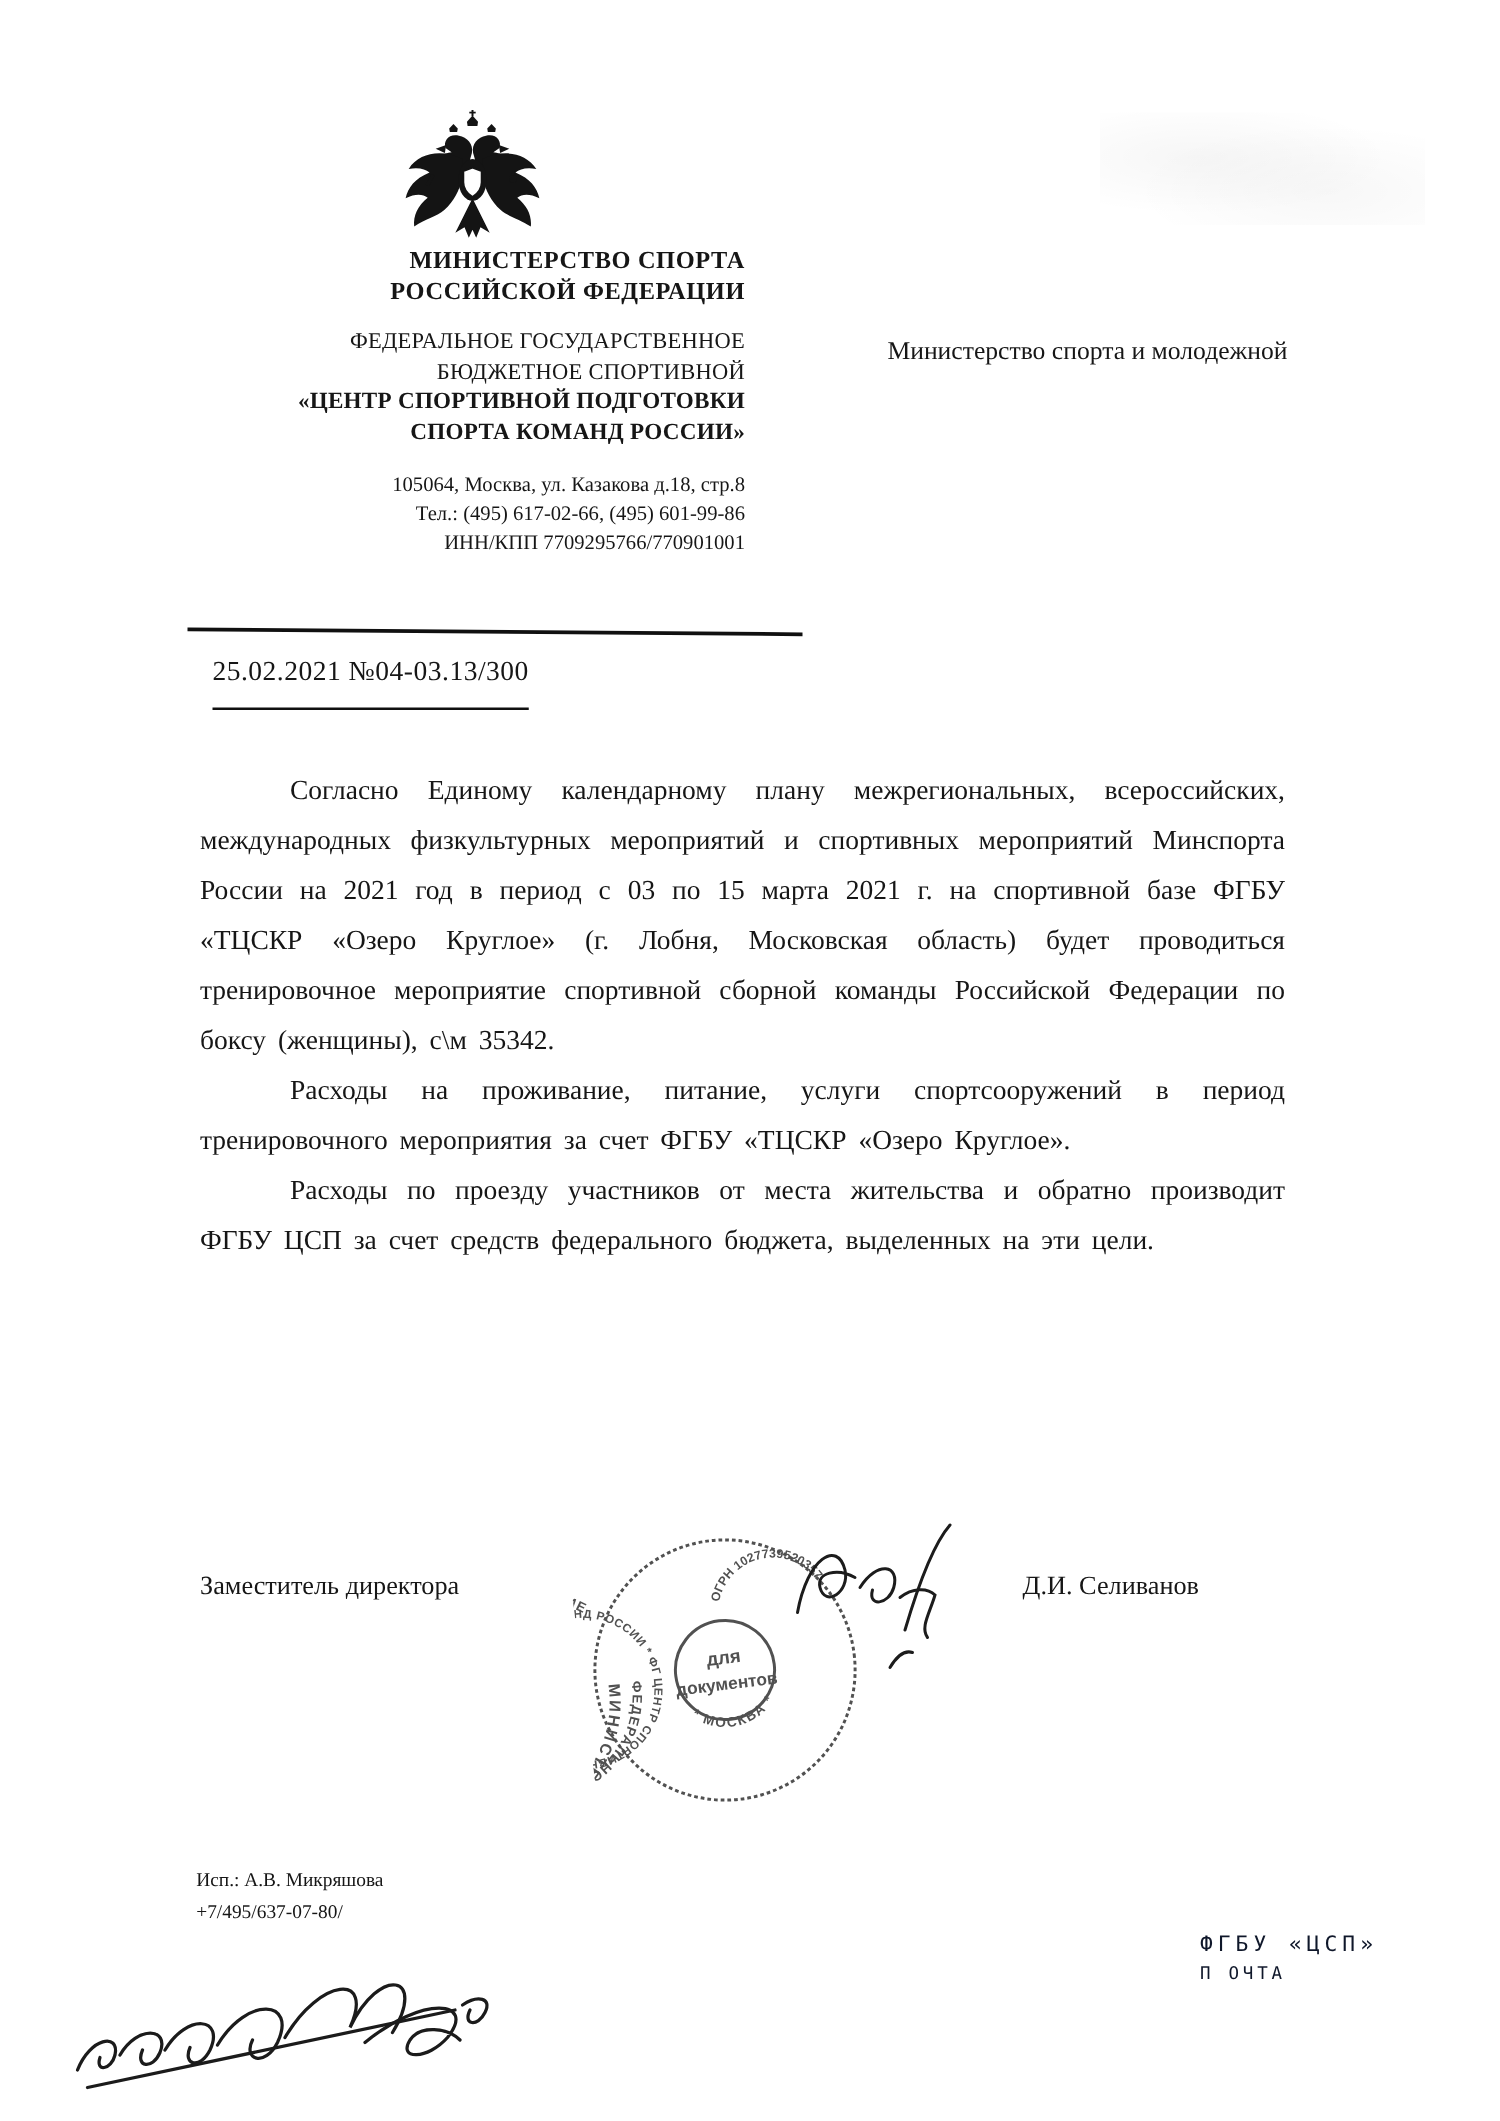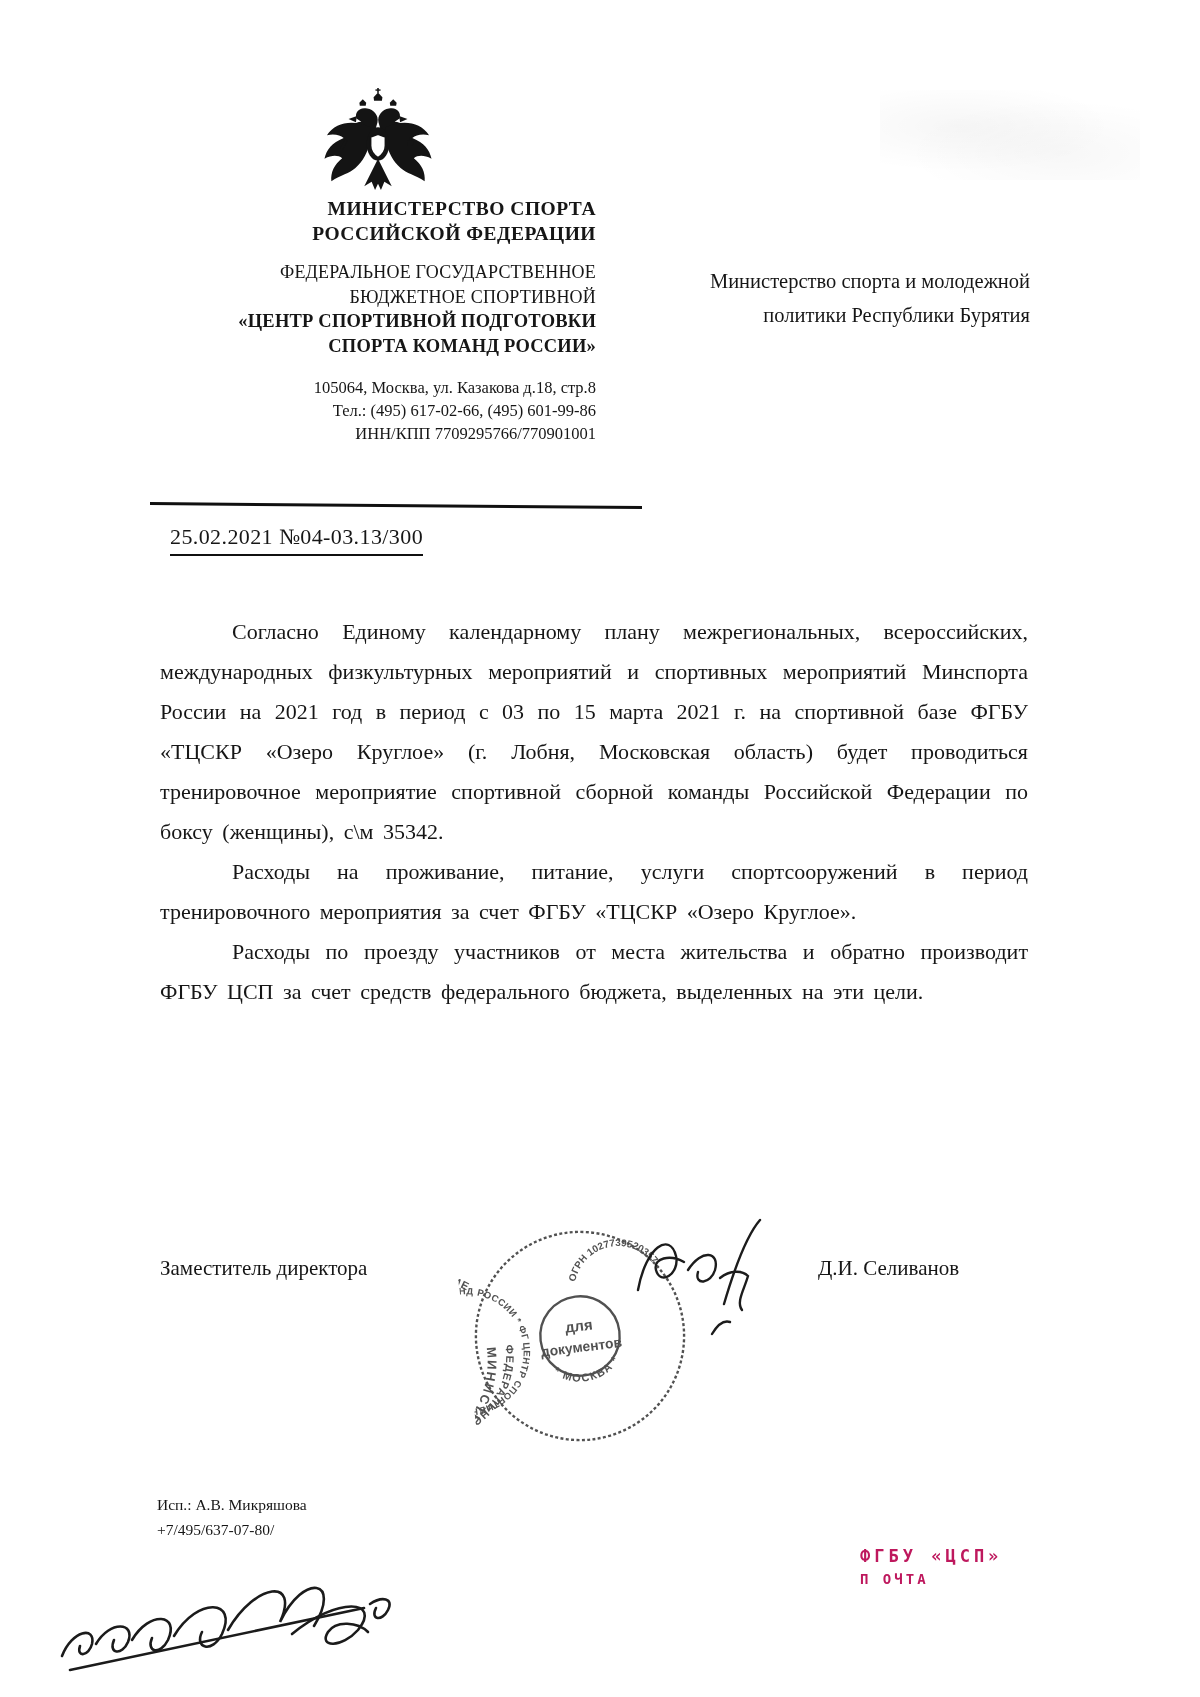--- a/index.html
+++ b/index.html
@@ -26,34 +26,34 @@
 
   .ministry{left:160px;top:196px;width:436px;font-weight:bold;font-size:19.5px;line-height:25px;letter-spacing:.5px;}
   .orgname{left:160px;top:260px;width:436px;font-size:18px;line-height:24.5px;letter-spacing:.2px;}
   .orgname .bold{font-weight:bold;font-size:18.5px;}
   .addr{left:160px;top:376px;width:436px;font-size:16.5px;line-height:23px;}
 
   .addressee{left:600px;top:264px;width:430px;font-size:20.5px;line-height:34px;}
 
   .rule{left:150px;top:504px;width:492px;height:3px;background:#101010;transform:rotate(0.45deg);}
 
-  .refnum{left:170px;top:524px;font-size:22px;letter-spacing:.4px;border-bottom:2px solid #101010;padding-bottom:4px;}
+  .refnum{left:170px;top:524px;font-size:22px;letter-spacing:.4px;border-bottom:2px solid #101010;padding-bottom:16px;}
 
   .bodytext{left:160px;top:612px;width:868px;font-size:22px;line-height:40px;}
   .bodytext p{margin:0;text-indent:72px;text-align:justify;word-spacing:4px;}
 
   .sig-title{left:160px;top:1256px;font-size:21px;}
   .sig-name{left:818px;top:1256px;font-size:21px;}
 
   .stamp{left:466px;top:1222px;width:228px;height:228px;transform:rotate(-7deg);opacity:.82;}
   .sig-scribble{left:626px;top:1212px;width:180px;height:140px;}
 
   .executor{left:157px;top:1456px;font-size:15.5px;line-height:25px;margin-top:36px;}
 
-  .postal{left:860px;top:1546px;font-family:"DejaVu Sans Mono", monospace;font-weight:bold;color:#be185d;}
+  .postal{left:960px;top:1546px;font-family:"DejaVu Sans Mono", monospace;font-weight:normal;color:#0f172a;}
   .postal .l1{font-size:17px;letter-spacing:4px;}
   .postal .l2{font-size:14px;letter-spacing:3px;margin-top:5px;}
 
   .big-sig{left:52px;top:1538px;width:380px;height:150px;}
 </style>
 </head>
 <body>
 
 <div class="page">
 
@@ -103,21 +103,20 @@
   </div>
 
   <div class="abs addr center">
     <div>105064, Москва, ул. Казакова д.18, стр.8</div>
     <div>Тел.: (495) 617-02-66, (495) 601-99-86</div>
     <div>ИНН/КПП 7709295766/770901001</div>
   </div>
 
   <div class="abs addressee center">
     <div>Министерство спорта и молодежной</div>
-    <div>политики Республики Бурятия</div>
   </div>
 
   <div class="abs rule"></div>
 
   <div class="abs refnum">25.02.2021 №04-03.13/300</div>
 
   <div class="abs bodytext">
     <p>Согласно Единому календарному плану межрегиональных, всероссийских, международных физкультурных мероприятий и спортивных мероприятий Минспорта России на 2021 год в период с 03 по 15 марта 2021 г. на спортивной базе ФГБУ «ТЦСКР «Озеро Круглое» (г. Лобня, Московская область) будет проводиться тренировочное мероприятие спортивной сборной команды Российской Федерации по боксу (женщины), с\м 35342.</p>
     <p>Расходы на проживание, питание, услуги спортсооружений в период тренировочного мероприятия за счет ФГБУ «ТЦСКР «Озеро Круглое».</p>
     <p>Расходы по проезду участников от места жительства и обратно производит ФГБУ ЦСП за счет средств федерального бюджета, выделенных на эти цели.</p>

